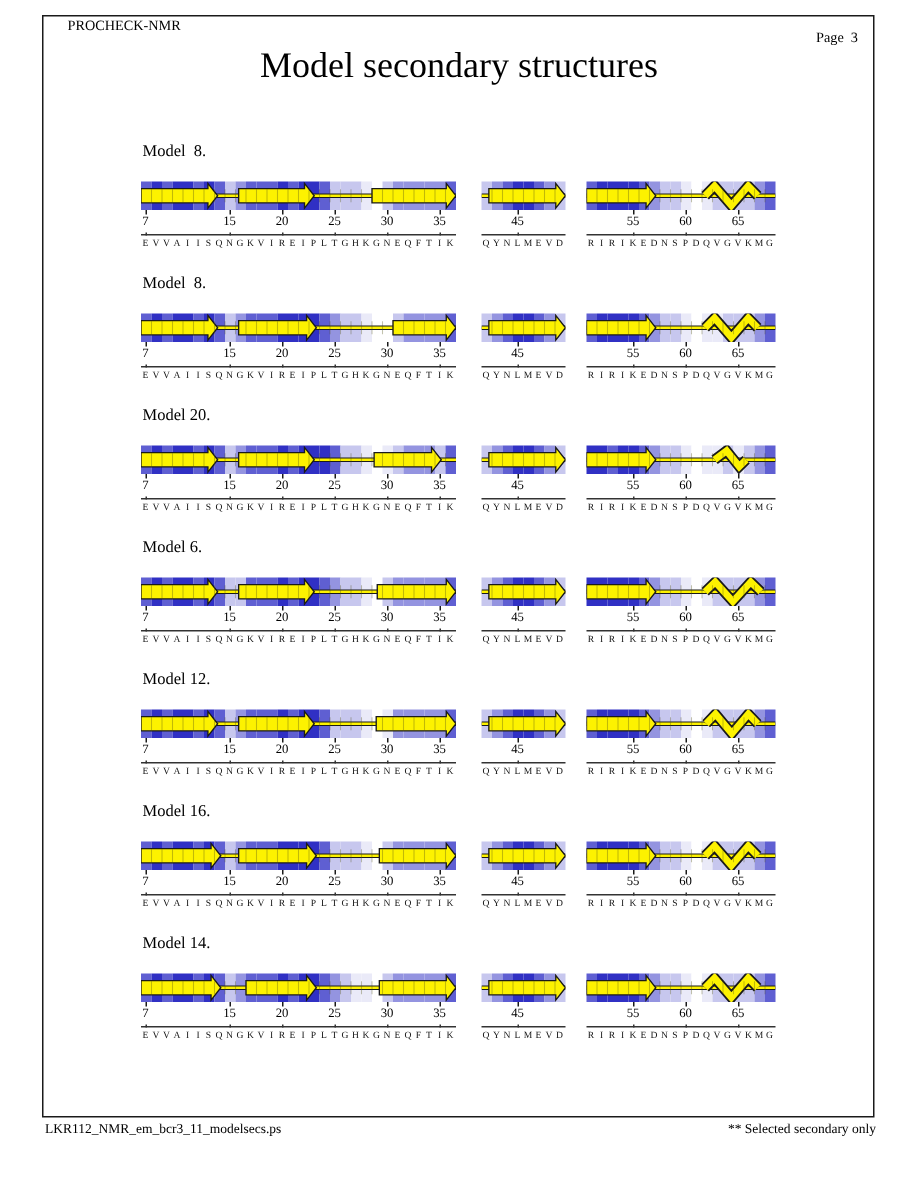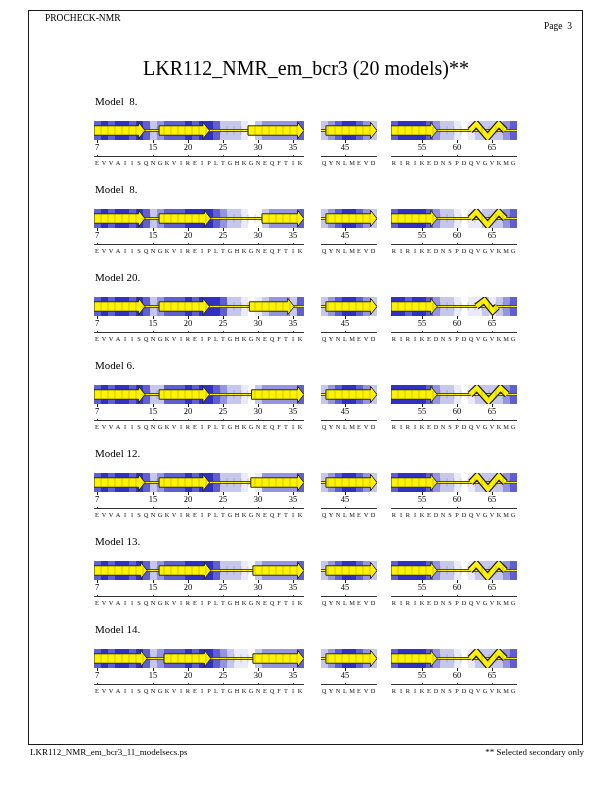--- a/index.html
+++ b/index.html
@@ -31,21 +31,21 @@
     font-family:"Liberation Serif", serif; color:#111;
   }
 </style>
 </head>
 <body>
 
 <div class="page">
   <div class="border-box"></div>
   <div class="app-label">PROCHECK-NMR</div>
   <div class="page-label">Page  3</div>
-  <div class="subtitle">LKR112_NMR_em_bcr3 (20 models)**</div>
+  <div class="title">Model secondary structures</div>
   <div id="models">
       <div class="model-row" style="top: 95px;">
         <div class="model-label">Model  8.</div>
         <div class="band" style="left: 93.5px; top: 26px; width: 210px;">
           <div class="cell" style="width: 7px; background: rgb(95, 95, 210);"></div>
           <div class="cell" style="width: 7px; background: rgb(48, 48, 196);"></div>
           <div class="cell" style="width: 7px; background: rgb(95, 95, 210);"></div>
           <div class="cell" style="width: 7px; background: rgb(48, 48, 196);"></div>
           <div class="cell" style="width: 7px; background: rgb(48, 48, 196);"></div>
           <div class="cell" style="width: 7px; background: rgb(95, 95, 210);"></div>
@@ -1179,21 +1179,21 @@
         <div class="seq-letter" style="left: 460.5px; top: 63.5px;">D</div>
         <div class="seq-letter" style="left: 467.5px; top: 63.5px;">Q</div>
         <div class="seq-letter" style="left: 474.5px; top: 63.5px;">V</div>
         <div class="seq-letter" style="left: 481.5px; top: 63.5px;">G</div>
         <div class="seq-letter" style="left: 488.5px; top: 63.5px;">V</div>
         <div class="seq-letter" style="left: 495.5px; top: 63.5px;">K</div>
         <div class="seq-letter" style="left: 502.5px; top: 63.5px;">M</div>
         <div class="seq-letter" style="left: 509.5px; top: 63.5px;">G</div>
       </div>
       <div class="model-row" style="top: 535px;">
-        <div class="model-label">Model 13.</div>
+        <div class="model-label">Model 16.</div>
         <div class="band" style="left: 93.5px; top: 26px; width: 210px;">
           <div class="cell" style="width: 7px; background: rgb(95, 95, 210);"></div>
           <div class="cell" style="width: 7px; background: rgb(48, 48, 196);"></div>
           <div class="cell" style="width: 7px; background: rgb(95, 95, 210);"></div>
           <div class="cell" style="width: 7px; background: rgb(48, 48, 196);"></div>
           <div class="cell" style="width: 7px; background: rgb(48, 48, 196);"></div>
           <div class="cell" style="width: 7px; background: rgb(95, 95, 210);"></div>
           <div class="cell" style="width: 7px; background: rgb(48, 48, 196);"></div>
           <div class="cell" style="width: 7px; background: rgb(95, 95, 210);"></div>
           <div class="cell" style="width: 7px; background: rgb(199, 199, 238);"></div>

